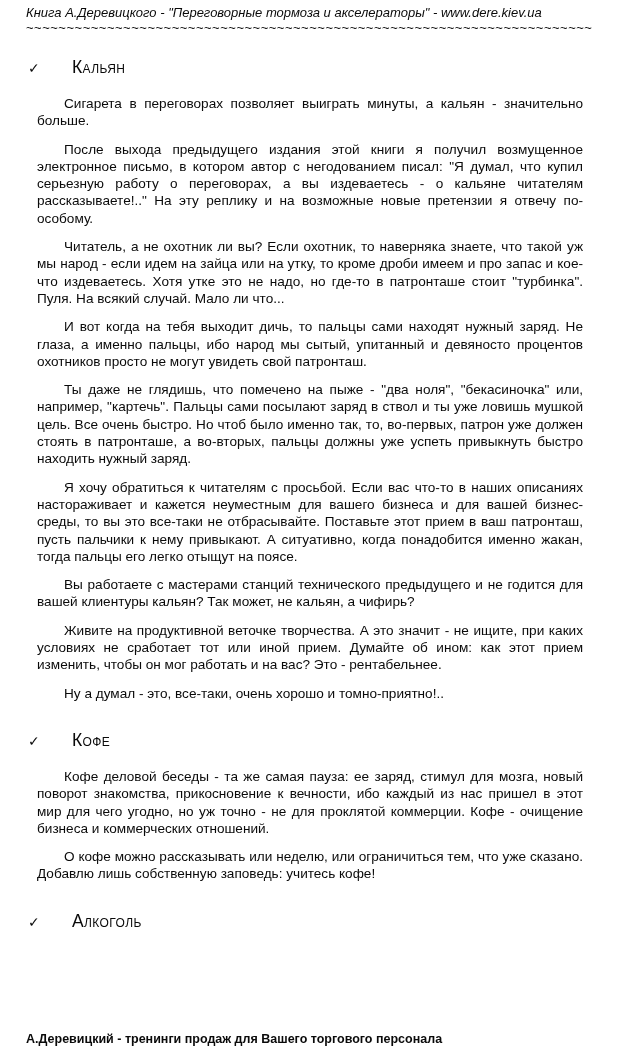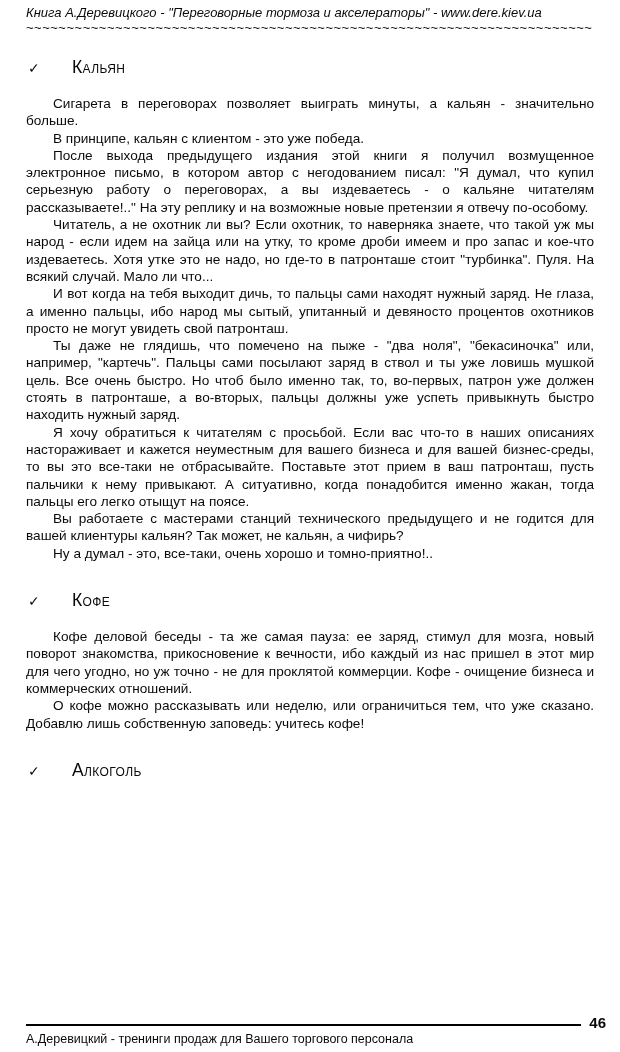--- a/index.html
+++ b/index.html
@@ -38,21 +38,21 @@
     flex: 0 0 23px;
   }
   .sec-title {
     font-variant: small-caps;
     font-size: 17.5px;
     letter-spacing: 0.4px;
     margin-left: 21px;
   }
 
   p.body-para {
-    margin: 0;
+    margin: 11px;
     font-size: 13.6px;
     line-height: 17.3px;
     text-indent: 27px;
     text-align: justify;
   }
 
   .footer {
     position: absolute;
     left: 26px; right: 14px; bottom: 6px;
   }
@@ -66,63 +66,59 @@
     border-top: 2px solid #000;
     margin-bottom: 5px;
     margin-right: 8px;
   }
   .page-num {
     font-weight: bold;
     font-size: 15px;
     flex: 0 0 auto;
   }
   .footer-text {
-    font-weight: normal;
+    font-weight: bold;
     font-size: 12.5px;
     margin-top: 1px;
   }
 </style>
 </head>
 <body>
 
 <div class="page">
   <div class="book-line">Книга А.Деревицкого - "Переговорные тормоза и акселераторы" - www.dere.kiev.ua</div>
   <div class="divider">~~~~~~~~~~~~~~~~~~~~~~~~~~~~~~~~~~~~~~~~~~~~~~~~~~~~~~~~~~~~~~~~~~~~~~</div>
   <div>
       <section>
         <div class="sec-heading">
           <span class="check">✓</span>
           <span class="sec-title">Кальян</span>
         </div>
         <p class="body-para">Сигарета в переговорах позволяет выиграть минуты, а кальян - значительно больше.</p>
-        <p class="body-para">В принципе, кальян с клиентом - это уже победа.</p>
         <p class="body-para">После выхода предыдущего издания этой книги я получил возмущенное электронное письмо, в котором автор с негодованием писал: "Я думал, что купил серьезную работу о переговорах, а вы издеваетесь - о кальяне читателям рассказываете!.." На эту реплику и на возможные новые претензии я отвечу по-особому.</p>
         <p class="body-para">Читатель, а не охотник ли вы? Если охотник, то наверняка знаете, что такой уж мы народ - если идем на зайца или на утку, то кроме дроби имеем и про запас и кое-что издеваетесь. Хотя утке это не надо, но где-то в патронташе стоит "турбинка". Пуля. На всякий случай. Мало ли что...</p>
         <p class="body-para">И вот когда на тебя выходит дичь, то пальцы сами находят нужный заряд. Не глаза, а именно пальцы, ибо народ мы сытый, упитанный и девяносто процентов охотников просто не могут увидеть свой патронташ.</p>
         <p class="body-para">Ты даже не глядишь, что помечено на пыже - "два ноля", "бекасиночка" или, например, "картечь". Пальцы сами посылают заряд в ствол и ты уже ловишь мушкой цель. Все очень быстро. Но чтоб было именно так, то, во-первых, патрон уже должен стоять в патронташе, а во-вторых, пальцы должны уже успеть привыкнуть быстро находить нужный заряд.</p>
         <p class="body-para">Я хочу обратиться к читателям с просьбой. Если вас что-то в наших описаниях настораживает и кажется неуместным для вашего бизнеса и для вашей бизнес-среды, то вы это все-таки не отбрасывайте. Поставьте этот прием в ваш патронташ, пусть пальчики к нему привыкают. А ситуативно, когда понадобится именно жакан, тогда пальцы его легко отыщут на поясе.</p>
         <p class="body-para">Вы работаете с мастерами станций технического предыдущего и не годится для вашей клиентуры кальян? Так может, не кальян, а чифирь?</p>
+        <p class="body-para">Живите на продуктивной веточке творчества. А это значит - не ищите, при каких условиях не сработает тот или иной прием. Думайте об ином: как этот прием изменить, чтобы он мог работать и на вас? Это - рентабельнее.</p>
         <p class="body-para">Ну а думал - это, все-таки, очень хорошо и томно-приятно!..</p>
       </section>
       <section>
         <div class="sec-heading">
           <span class="check">✓</span>
           <span class="sec-title">Кофе</span>
         </div>
         <p class="body-para">Кофе деловой беседы - та же самая пауза: ее заряд, стимул для мозга, новый поворот знакомства, прикосновение к вечности, ибо каждый из нас пришел в этот мир для чего угодно, но уж точно - не для проклятой коммерции. Кофе - очищение бизнеса и коммерческих отношений.</p>
         <p class="body-para">О кофе можно рассказывать или неделю, или ограничиться тем, что уже сказано. Добавлю лишь собственную заповедь: учитесь кофе!</p>
       </section>
       <section>
         <div class="sec-heading">
           <span class="check">✓</span>
           <span class="sec-title">Алкоголь</span>
         </div>
       </section>
     </div>
 </div>
 
 <div class="footer">
-  <div class="footer-line-row">
-    <div class="rule"></div>
-    <div class="page-num">46</div>
-  </div>
   <div class="footer-text">А.Деревицкий - тренинги продаж для Вашего торгового персонала</div>
 </div>
 
 </body></html>

